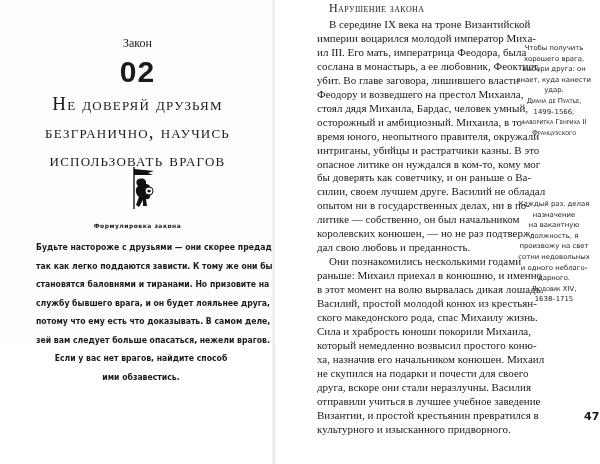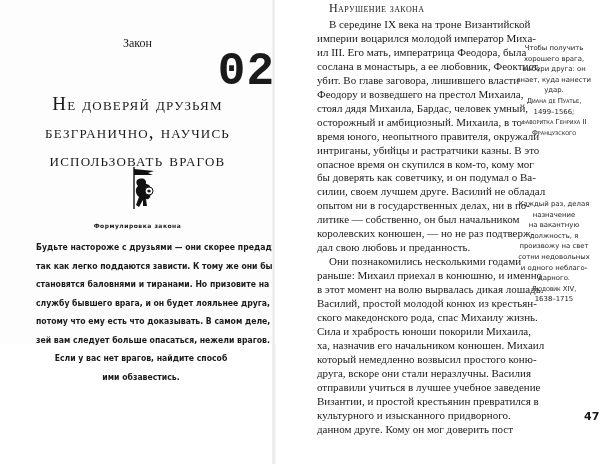--- a/index.html
+++ b/index.html
@@ -9,22 +9,22 @@
     font-family: "DejaVu Serif", serif; color: #1a1a1a;
   }
   .page { position: absolute; top: 0; height: 344px; background: #fff; }
   .left-page { left: 0; width: 275px; background: #fdfdfd; }
   .right-page { left: 275px; width: 325px; }
   .spine { position: absolute; left: 272px; top: 0; width: 4px; height: 464px;
            background: linear-gradient(to right, #f4f4f4, #e9e9e9, #fafafa); }
 
   .law-label { position: absolute; top: 36px; left: 0; width: 275px; text-align: center;
     font-family: "Liberation Serif", serif; font-size: 12px; }
-  .law-number { position: absolute; top: 52px; left: 0; width: 275px; text-align: right;
-    font-family: Liberation Mono, monospace; font-size: 46px; font-weight: bold; letter-spacing: 1px; line-height: 40px; }
+  .law-number { position: absolute; top: 52px; left: 0; width: 275px; text-align: center;
+    font-family: Liberation Sans, sans-serif; font-size: 30px; font-weight: bold; letter-spacing: 1px; line-height: 40px; }
   .law-title { position: absolute; top: 90px; left: 20px; width: 235px; text-align: center;
     font-family: "Liberation Serif", serif; font-size: 19px; font-weight: normal;
     line-height: 28px; letter-spacing: 1.2px; font-variant: small-caps; }
   .law-title .line { display: block; white-space: nowrap; }
 
   .emblem { position: absolute; left: 128px; top: 166px; width: 30px; height: 44px; }
 
   .formulation-label { position: absolute; top: 222px; left: 0; width: 275px; text-align: center;
     font-family: "DejaVu Sans", sans-serif; font-size: 6px; font-weight: bold; letter-spacing: 0.5px; }
   .formulation-text { position: absolute; top: 238px; left: 36px; width: 210px;
@@ -94,40 +94,40 @@
     <span class="line indent">В середине IX века на троне Византийской</span>
     <span class="line">империи воцарился молодой император Миха-</span>
     <span class="line">ил III. Его мать, императрица Феодора, была</span>
     <span class="line">сослана в монастырь, а ее любовник, Феоктист,</span>
     <span class="line">убит. Во главе заговора, лишившего власти</span>
     <span class="line">Феодору и возведшего на престол Михаила,</span>
     <span class="line">стоял дядя Михаила, Бардас, человек умный,</span>
     <span class="line">осторожный и амбициозный. Михаила, в то</span>
     <span class="line">время юного, неопытного правителя, окружали</span>
     <span class="line">интриганы, убийцы и растратчики казны. В это</span>
-    <span class="line">опасное время он скупился в ком-то, кому мог</span>
-    <span class="line">бы доверять как советчику, и он подумал о Ва-</span>
+    <span class="line">опасное литике он нуждался в ком-то, кому мог</span>
+    <span class="line">бы доверять как советчику, и он раньше о Ва-</span>
     <span class="line">силии, своем лучшем друге. Василий не обладал</span>
     <span class="line">опытом ни в государственных делах, ни в по-</span>
     <span class="line">литике — собственно, он был начальником</span>
     <span class="line">королевских конюшен, — но не раз подтверж-</span>
     <span class="line last">дал свою любовь и преданность.</span>
     <span class="line indent">Они познакомились несколькими годами</span>
     <span class="line">раньше: Михаил приехал в конюшню, и именно</span>
     <span class="line">в этот момент на волю вырвалась дикая лошадь.</span>
     <span class="line">Василий, простой молодой конюх из крестьян-</span>
     <span class="line">ского македонского рода, спас Михаилу жизнь.</span>
     <span class="line">Сила и храбрость юноши покорили Михаила,</span>
+    <span class="line">который немедленно возвысил простого коню-</span>
     <span class="line">ха, назначив его начальником конюшен. Михаил</span>
-    <span class="line">который немедленно возвысил простого коню-</span>
+    <span class="line">не скупился на подарки и почести для своего</span>
     <span class="line">друга, вскоре они стали неразлучны. Василия</span>
     <span class="line">отправили учиться в лучшее учебное заведение</span>
     <span class="line">Византии, и простой крестьянин превратился в</span>
     <span class="line last">культурного и изысканного придворного.</span>
-    <span class="line">данном друге. Кому он мог доверить пост</span>
   </div>
 
 <div class="side-note note-1" id="note-1">
     <span class="line">Чтобы получить</span>
     <span class="line">хорошего врага,</span>
     <span class="line">выбери друга: он</span>
     <span class="line">знает, куда нанести</span>
     <span class="line">удар.</span>
     <span class="line author">Диана де Пуатье,</span>
     <span class="line author">1499–1566;</span>

